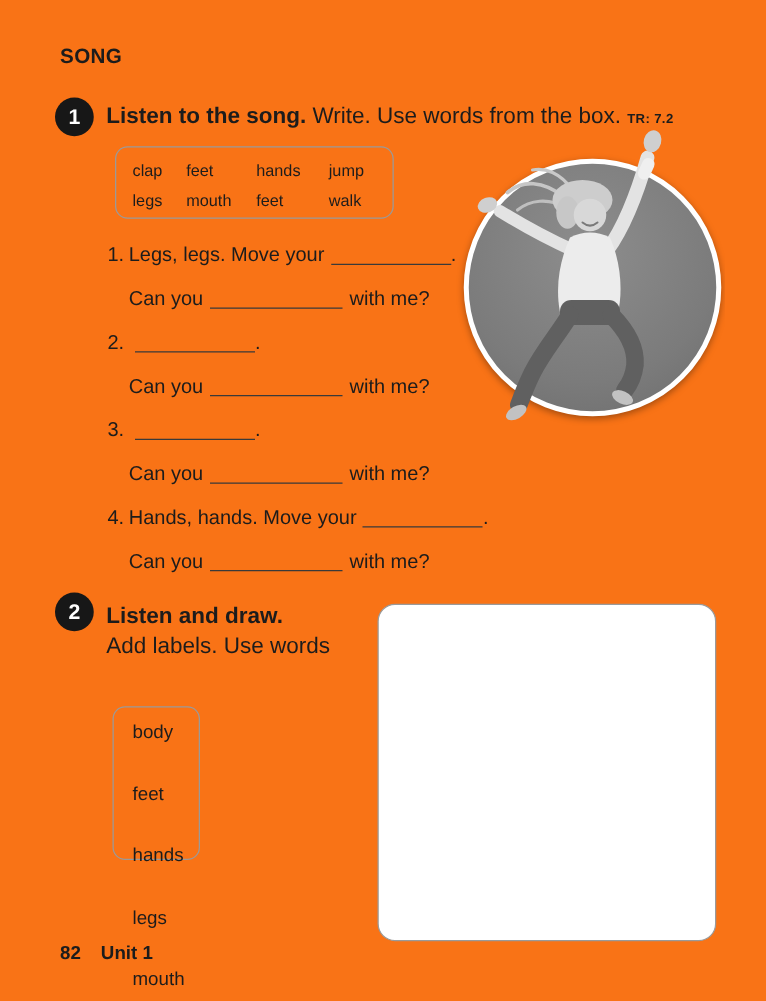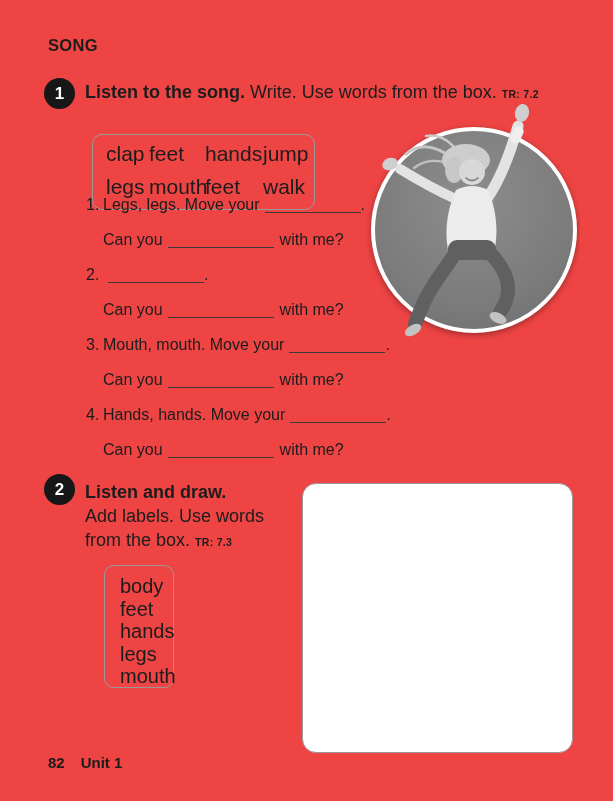--- a/index.html
+++ b/index.html
@@ -1,20 +1,20 @@
 <!DOCTYPE html>
 <html><head>
 <meta charset="utf-8">
 <style>
   * { margin:0; padding:0; box-sizing:border-box; }
   html,body { background:#ffffff; }
   .page {
     position:relative;
     width:613px; height:801px;
-    background:#ef4444;
+    background:#f97316;
     font-family:"Liberation Sans", sans-serif;
     color:#1c1c1c;
     overflow:hidden;
   }
 
   .song-label {
     position:absolute; left:48px; top:36px;
     font-size:16.5px; font-weight:bold; letter-spacing:0.3px;
   }
 
@@ -26,25 +26,25 @@
     font-size:17px; font-weight:bold;
   }
   .badge-1 { left:44px; top:78px; }
   .badge-2 { left:44px; top:474px; }
 
   .act1-title { position:absolute; left:85px; top:81px; font-size:18px; line-height:22px; white-space:nowrap; }
   .bold { font-weight:bold; }
   .track-ref { font-size:10.5px; font-weight:bold; letter-spacing:0.3px; margin-left:5px; }
 
   .wordbox1 {
-    position:absolute; left:92px; top:134px; width:223px; height:76px;
+    position:absolute; left:92px; top:117px; width:223px; height:58px;
     border:1.4px solid #9a9a9a; border-radius:10px;
     display:grid; grid-template-columns:43px 56px 58px auto;
     padding:8px 0 0 13px;
-    font-size:21px; line-height:21px;
+    font-size:13px; line-height:21px;
   }
 
   .q-line, .s-line {
     position:absolute; height:22px;
     display:flex; align-items:baseline;
     font-size:16px; white-space:pre;
   }
   .q-line { left:86px; }
   .s-line { left:103px; }
   .qnum { display:inline-block; width:17px; }
@@ -58,25 +58,25 @@
   .blank-s { width:106px; margin-right:6px; }
 
   .photo-wrap { position:absolute; left:362px; top:96px; width:218px; height:245px; }
 
   .act2-title { position:absolute; left:85px; font-size:18px; line-height:24px; white-space:nowrap; }
   .act2-l1 { top:480px; }
   .act2-l2 { top:504px; }
   .act2-l3 { top:528px; }
 
   .wordbox2 {
-    position:absolute; left:104px; top:565px; width:70px; height:123px;
+    position:absolute; left:90px; top:565px; width:70px; height:123px;
     border:1.4px solid #9a9a9a; border-radius:10px;
     padding:9px 0 0 15px;
-    font-size:20px; line-height:22.5px;
-    display:flex; flex-direction:column;
+    font-size:15px; line-height:22.5px;
+    display:flex; flex-direction:column;gap:27px;
   }
 
   .drawbox {
     position:absolute; left:302px; top:483px; width:271px; height:270px;
     border:1.4px solid #9a9a9a; border-radius:14px;
     background:#ffffff;
   }
 
   .footer {
     position:absolute; left:48px; top:754px;
@@ -109,21 +109,21 @@
     <span>feet</span>
     <span>walk</span>
   </div>
 
   <div class="q-line" style="top:196px"><span class="qnum">1.</span><span>Legs, legs. Move your</span><span class="blank blank-q"></span><span>.</span></div>
   <div class="s-line" style="top:231px"><span>Can you</span><span class="blank blank-s"></span><span>with me?</span></div>
 
   <div class="q-line" style="top:266px"><span class="qnum">2.</span><span class="blank blank-q"></span><span>.</span></div>
   <div class="s-line" style="top:301px"><span>Can you</span><span class="blank blank-s"></span><span>with me?</span></div>
 
-  <div class="q-line" style="top:336px"><span class="qnum">3.</span><span>Mouth, mouth. Move your</span><span class="blank blank-q"></span><span>.</span></div>
+  <div class="q-line" style="top:336px"><span class="qnum">3.</span><span class="blank blank-q"></span><span>.</span></div>
   <div class="s-line" style="top:371px"><span>Can you</span><span class="blank blank-s"></span><span>with me?</span></div>
 
   <div class="q-line" style="top:406px"><span class="qnum">4.</span><span>Hands, hands. Move your</span><span class="blank blank-q"></span><span>.</span></div>
   <div class="s-line" style="top:441px"><span>Can you</span><span class="blank blank-s"></span><span>with me?</span></div>
 
   <div class="photo-wrap" role="img" aria-label="black-and-white photo of a girl jumping with arms raised">
     <svg width="218" height="245" viewBox="0 0 218 245">
       <defs>
         <radialGradient id="gcirc" cx="48%" cy="35%" r="75%">
           <stop offset="0%" stop-color="#8d8d8d"></stop>
@@ -163,21 +163,20 @@
       <ellipse cx="136" cy="222" rx="9" ry="5" fill="#c2c2c2" transform="rotate(25 136 222)"></ellipse>
     </svg>
   </div>
 
   <div class="badge badge-2">
     <span>2</span>
   </div>
 
   <div class="act2-title act2-l2">Add labels. Use words</div>
   <div class="act2-title act2-l1 bold">Listen and draw.</div>
-  <div class="act2-title act2-l3"><span>from the box.</span><span class="track-ref">TR: 7.3</span></div>
 
   <div class="wordbox2">
     <span>body</span>
     <span>feet</span>
     <span>hands</span>
     <span>legs</span>
     <span>mouth</span>
   </div>
 
   <div class="drawbox"></div>

